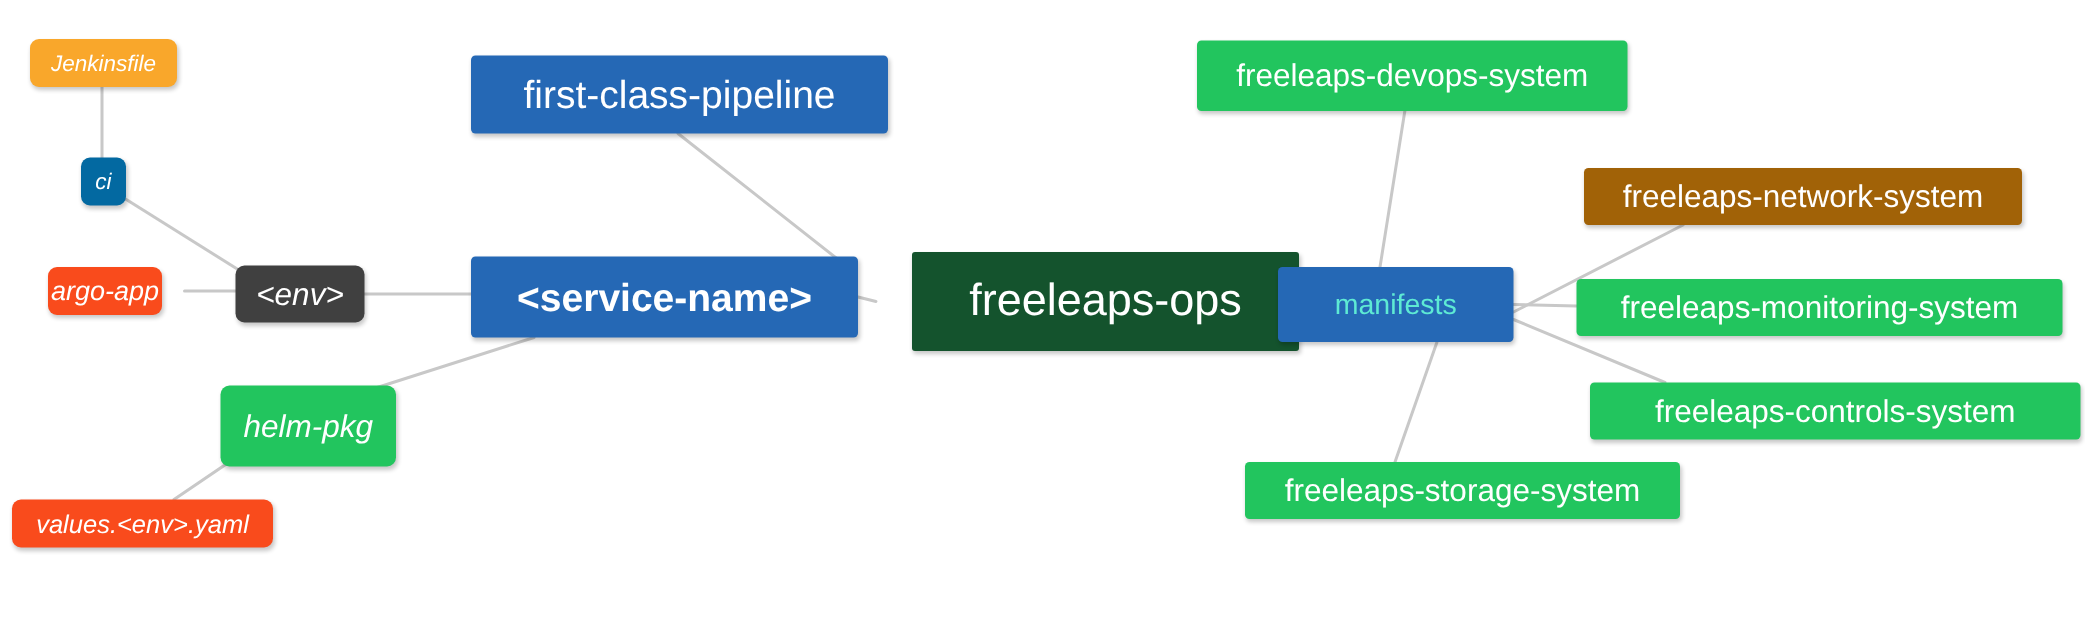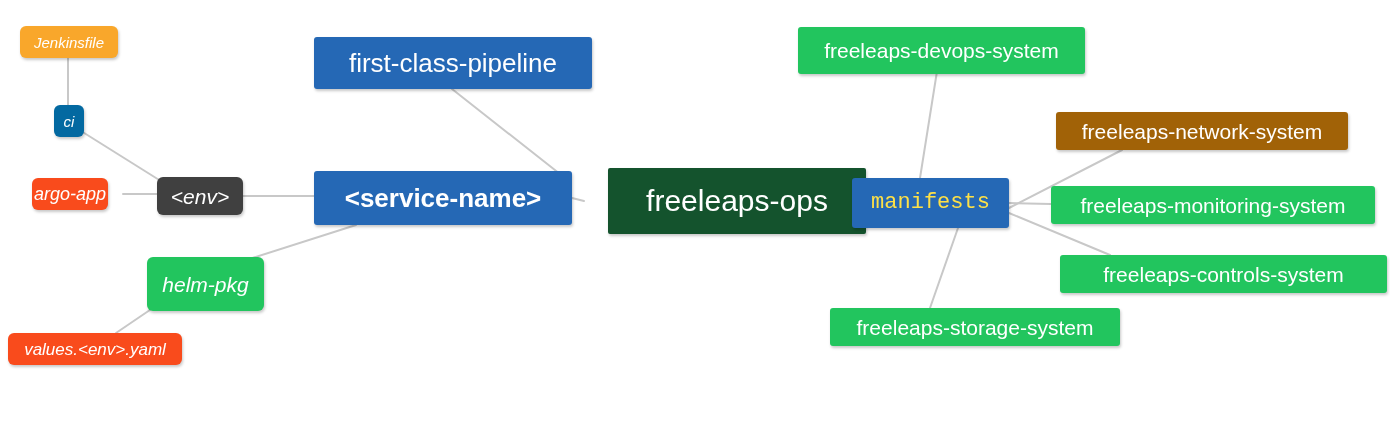--- a/index.html
+++ b/index.html
@@ -64,21 +64,21 @@
       <line x1="920" y1="178" x2="938" y2="65" stroke="#c8c8c8" stroke-width="2" stroke-linecap="round"></line>
       <line x1="1009" y1="208" x2="1122" y2="150" stroke="#c8c8c8" stroke-width="2" stroke-linecap="round"></line>
       <line x1="1009" y1="203" x2="1051" y2="204" stroke="#c8c8c8" stroke-width="2" stroke-linecap="round"></line>
       <line x1="1009" y1="213" x2="1110" y2="255" stroke="#c8c8c8" stroke-width="2" stroke-linecap="round"></line>
       <line x1="958" y1="228" x2="930" y2="308" stroke="#c8c8c8" stroke-width="2" stroke-linecap="round"></line>
     </svg>
   <div id="node-layer">
       <div class="node root" style="left: 584px; top: 168px; width: 258px; height: 66px; background: #14532d; font-size: 30px; color: rgb(255, 255, 255); margin-left: 24px;">freeleaps-ops</div>
       <div class="node" style="left: 314px; top: 171px; width: 258px; height: 54px; background: rgb(37, 104, 181); font-size: 26px; color: rgb(255, 255, 255); font-weight: bold;">&lt;service-name&gt;</div>
       <div class="node" style="left: 314px; top: 37px; width: 278px; height: 52px; background: rgb(37, 104, 181); font-size: 26px; color: rgb(255, 255, 255);">first-class-pipeline</div>
-      <div class="node" style="left: 852px; top: 178px; width: 157px; height: 50px; background: rgb(37, 104, 181); font-size: 22px; color: #fde047; font-family: Liberation Mono, monospace;">manifests</div>
+      <div class="node" style="left: 852px; top: 178px; width: 157px; height: 50px; background: rgb(37, 104, 181); font-size: 19px; color: #5eead4;">manifests</div>
       <div class="node rounded" style="left: 157px; top: 177px; width: 86px; height: 38px; background: #404040; font-size: 21px; color: rgb(255, 255, 255); text-align: right;">&lt;env&gt;</div>
       <div class="node rounded" style="left: 147px; top: 257px; width: 117px; height: 54px; background: rgb(34, 197, 94); font-size: 21px; color: rgb(255, 255, 255);">helm-pkg</div>
       <div class="node rounded" style="left: 54px; top: 105px; width: 30px; height: 32px; background: #0369a1; font-size: 15px; color: rgb(255, 255, 255);">ci</div>
       <div class="node rounded" style="left: 20px; top: 26px; width: 98px; height: 32px; background: rgb(249, 167, 43); font-size: 15px; color: rgb(255, 255, 255);">Jenkinsfile</div>
       <div class="node rounded" style="left: 32px; top: 178px; width: 76px; height: 32px; background: rgb(249, 75, 28); font-size: 18px; color: rgb(255, 255, 255);">argo-app</div>
       <div class="node rounded" style="left: 8px; top: 333px; width: 174px; height: 32px; background: rgb(249, 75, 28); font-size: 17px; color: rgb(255, 255, 255);">values.&lt;env&gt;.yaml</div>
       <div class="node" style="left: 798px; top: 27px; width: 287px; height: 47px; background: rgb(34, 197, 94); font-size: 21px; color: rgb(255, 255, 255);">freeleaps-devops-system</div>
       <div class="node" style="left: 1056px; top: 112px; width: 292px; height: 38px; background: #a16207; font-size: 21px; color: rgb(255, 255, 255);">freeleaps-network-system</div>
       <div class="node" style="left: 1051px; top: 186px; width: 324px; height: 38px; background: rgb(34, 197, 94); font-size: 21px; color: rgb(255, 255, 255);">freeleaps-monitoring-system</div>
       <div class="node" style="left: 1060px; top: 255px; width: 327px; height: 38px; background: rgb(34, 197, 94); font-size: 21px; color: rgb(255, 255, 255);">freeleaps-controls-system</div>

